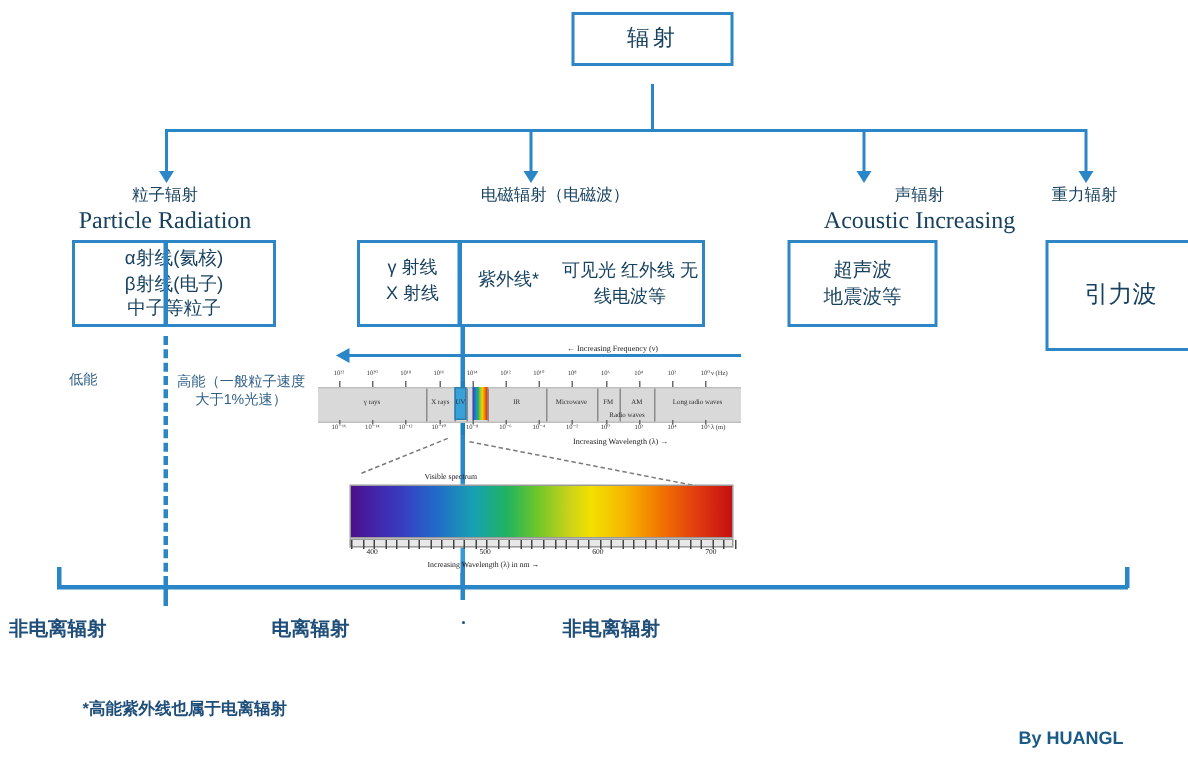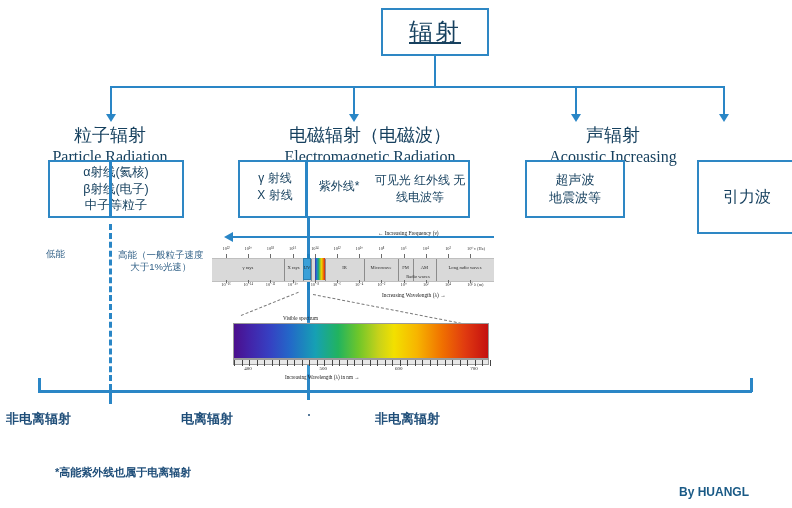--- a/index.html
+++ b/index.html
@@ -20,22 +20,22 @@
     background:#ffffff;
     box-sizing:border-box;
     display:flex;
     align-items:center;
     justify-content:center;
     text-align:center;
     color:#17415f;
     line-height:1.35;
   }
   #root-box{
-    left:381px;top:8px;width:108px;height:48px;
-    font-size:24px;letter-spacing:2px;text-decoration:underline;
+    left:381px;top:8px;width:108px;height:36px;
+    font-size:15px;letter-spacing:2px;
   }
   #particle-box{
     left:48px;top:160px;width:136px;height:58px;
     font-size:12.5px;
   }
   #em-box{
     left:238px;top:160px;width:232px;height:58px;
     font-size:13px;
     justify-content:flex-start;
     padding:0 6px;
@@ -51,21 +51,21 @@
   }
 
   
   .branch-head{
     position:absolute;
     text-align:center;
     color:#17415f;
     line-height:1.25;
     white-space:nowrap;
   }
-  .branch-head .cn{font-size:18px;display:block;}
+  .branch-head .cn{font-size:11px;display:block;}
   .branch-head .en{font-size:16px;display:block;font-family:"Liberation Serif","DejaVu Serif",serif;}
 
   
   .ln{position:absolute;background:#2a86c6;}
   .h{height:2px;}
   .v{width:2px;}
   .arrow-dn{
     position:absolute;width:0;height:0;
     border-left:5px solid transparent;
     border-right:5px solid transparent;
@@ -166,29 +166,29 @@
   <div class="ln v" style="left:723px;top:86px;height:30px;"></div>
   <div class="arrow-dn" style="left:719px;top:114px;"></div>
 
   <div class="branch-head" style="left:110px;top:124px;transform:translateX(-50%);">
     <span class="cn">粒子辐射</span>
     <span class="en">Particle Radiation</span>
   </div>
 
   <div class="branch-head" style="left:370px;top:124px;transform:translateX(-50%);">
     <span class="cn">电磁辐射（电磁波）</span>
-    <span class="en">Electromagnetic Radiation</span>
   </div>
 
   <div class="branch-head" style="left:575px;top:124px;transform:translateX(-50%);margin-left:38px;">
     <span class="cn">声辐射</span>
     <span class="en">Acoustic Increasing</span>
   </div>
 
   <div class="branch-head" style="left:723px;top:124px;transform:translateX(-50%);">
+    <span class="cn">重力辐射</span>
   </div>
 
   <div class="node" id="particle-box">
     <div>
       <div>α射线(氦核)</div>
       <div>β射线(电子)</div>
       <div>中子等粒子</div>
     </div>
   </div>
 

